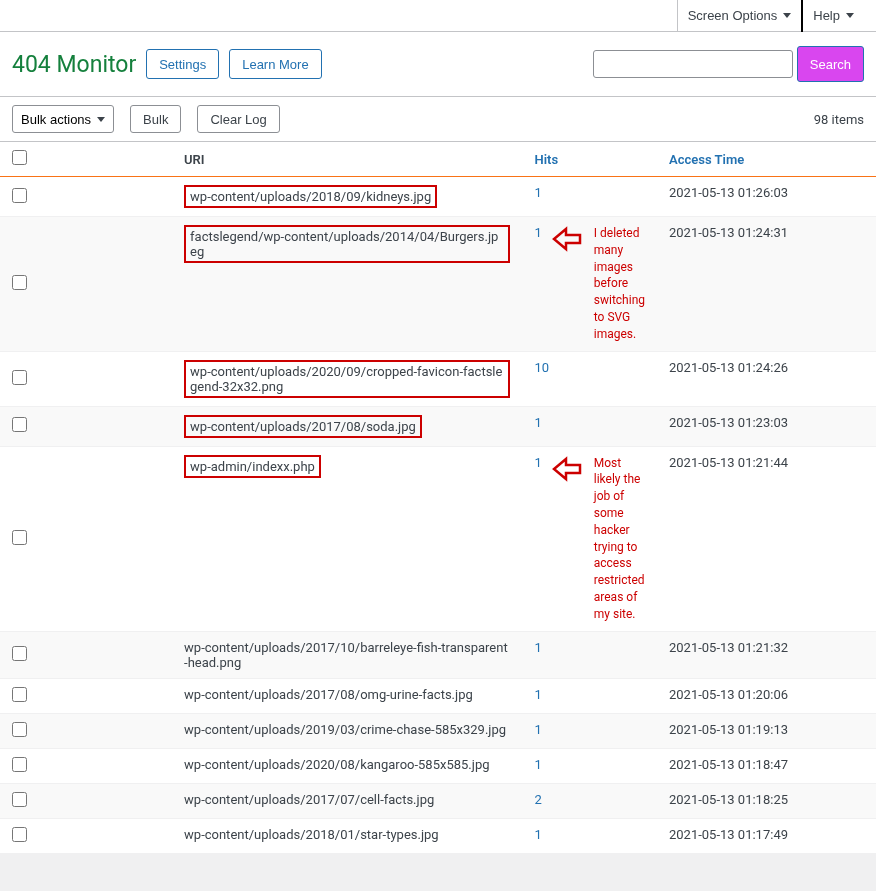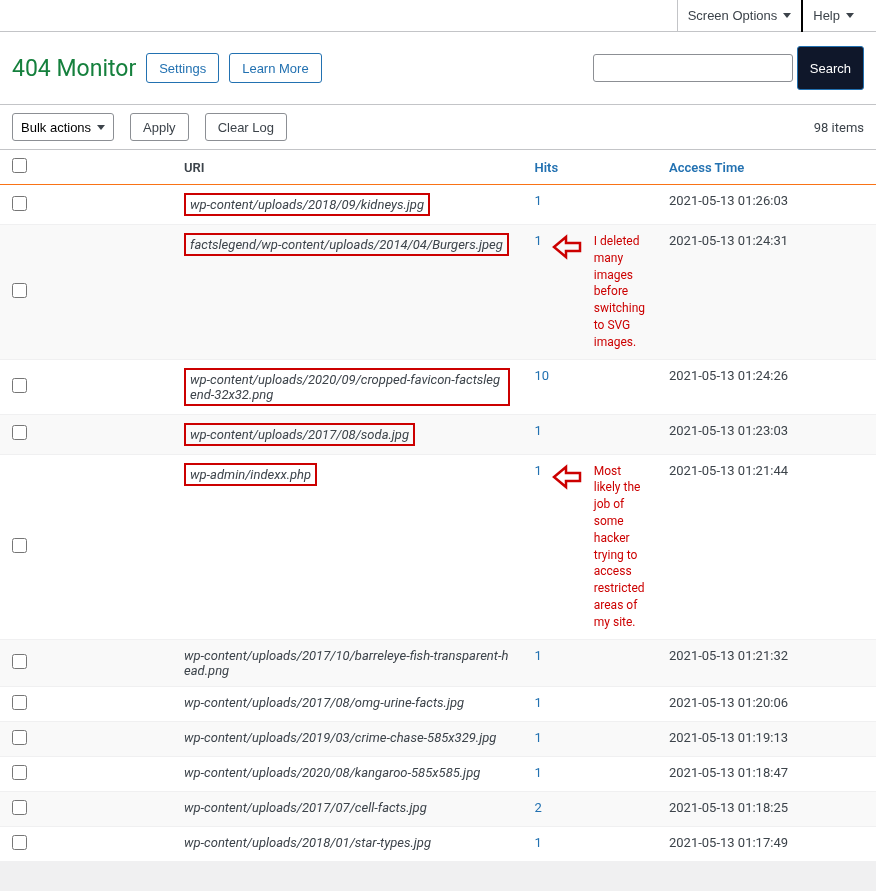--- a/index.html
+++ b/index.html
@@ -10,21 +10,21 @@
     .screen-options-btn { border-right: 2px solid #000000; border-left: 1px solid #c3c4c7; }
     .chevron-down { display: inline-block; width: 0; height: 0; border-left: 4px solid transparent; border-right: 4px solid transparent; border-top: 5px solid #3c434a; margin-left: 2px; }
 
     .page-header { background: #fff; padding: 8px 12px 0 12px; border-bottom: 1px solid #c3c4c7; }
     .page-title-row { display: flex; align-items: center; gap: 10px; padding-bottom: 8px; }
     .page-title { font-size: 23px; font-weight: 400; color: #15803d; }
     .header-btn { border: 1px solid #2271b1; background: #fff; color: #2271b1; padding: 4px 12px; font-size: 13px; cursor: pointer; border-radius: 3px; height: 30px; }
 
     .search-row { display: flex; align-items: center; justify-content: flex-end; padding: 6px 0; gap: 4px; }
     .search-input { border: 1px solid #8c8f94; padding: 4px 8px; font-size: 13px; height: 28px; width: 200px; border-radius: 3px; outline: none; }
-    .search-btn { background: #0f172a; color: #fff; border: 1px solid #2271b1; padding: 4px 12px; font-size: 13px; cursor: pointer; border-radius: 3px; height: 44px; }
+    .search-btn { background: #d946ef; color: #fff; border: 1px solid #2271b1; padding: 4px 12px; font-size: 13px; cursor: pointer; border-radius: 3px; height: 36px; }
 
     .toolbar { background: #fff; padding: 8px 12px; display: flex; align-items: center; justify-content: space-between; border-bottom: 1px solid #c3c4c7; }
     .toolbar-left { display: flex; align-items: flex-end; gap: 16px; }
     .toolbar-right { font-size: 13px; color: #3c434a; }
 
     .bulk-select { border: 1px solid #8c8f94; background: #fff; padding: 4px 8px; font-size: 13px; cursor: pointer; border-radius: 3px; height: 28px; display: flex; align-items: center; gap: 4px; }
     .apply-btn { border: 1px solid #8c8f94; background: #fff; color: #3c434a; padding: 4px 12px; font-size: 13px; cursor: pointer; border-radius: 3px; height: 28px; }
     .clear-btn { border: 1px solid #8c8f94; background: #fff; color: #3c434a; padding: 4px 12px; font-size: 13px; cursor: pointer; border-radius: 3px; height: 28px; }
 
     .table-wrap { background: #fff; }
@@ -32,21 +32,21 @@
     thead th { border-bottom: 1px solid #f97316; padding: 8px 12px; text-align: left; font-weight: 600; font-size: 13px; background: #fff; }
     thead th.col-uri { width: 40%; }
     thead th.col-hits { width: 15%; color: #2271b1; cursor: pointer; }
     thead th.col-access { width: 25%; color: #2271b1; cursor: pointer; }
     thead th.col-check { width: 30px; }
 
     tbody tr { border-bottom: 1px solid #f0f0f1; }
     tbody tr:nth-child(odd) { background: #fff; }
     tbody tr:nth-child(even) { background: #f9f9f9; }
     tbody td { padding: 8px 12px; vertical-align: top; font-size: 13px; }
-    tbody td.col-uri { color: #3c434a; word-break: break-all; font-style: italic; }
+    tbody td.col-uri { color: #3c434a; word-break: break-all; }
     tbody td.col-hits { color: #2271b1; }
     tbody td.col-access { color: #3c434a; white-space: nowrap; }
     tbody td.col-check { vertical-align: middle; }
 
     .uri-highlighted { border: 2px solid #cc0000; padding: 2px 4px; display: inline-block; }
 
     .annotation-wrapper { display: flex; align-items: flex-start; gap: 8px; }
     .annotation-text { color: #cc0000; font-size: 12px; max-width: 180px; line-height: 1.4; }
 
     
@@ -81,21 +81,21 @@
     </div>
   </div>
 </div>
 
 <div class="toolbar">
   <div class="toolbar-left">
     <button class="bulk-select">
       <span>Bulk actions</span>
       <span class="chevron-down"></span>
     </button>
-    <button class="apply-btn">Apply</button>
+    <button class="apply-btn">Bulk</button>
     <button class="clear-btn">Clear Log</button>
   </div>
   <div class="toolbar-right">98 items</div>
 </div>
 
 <div class="table-wrap">
   <table>
     <thead>
       <tr>
         <th class="col-check">

